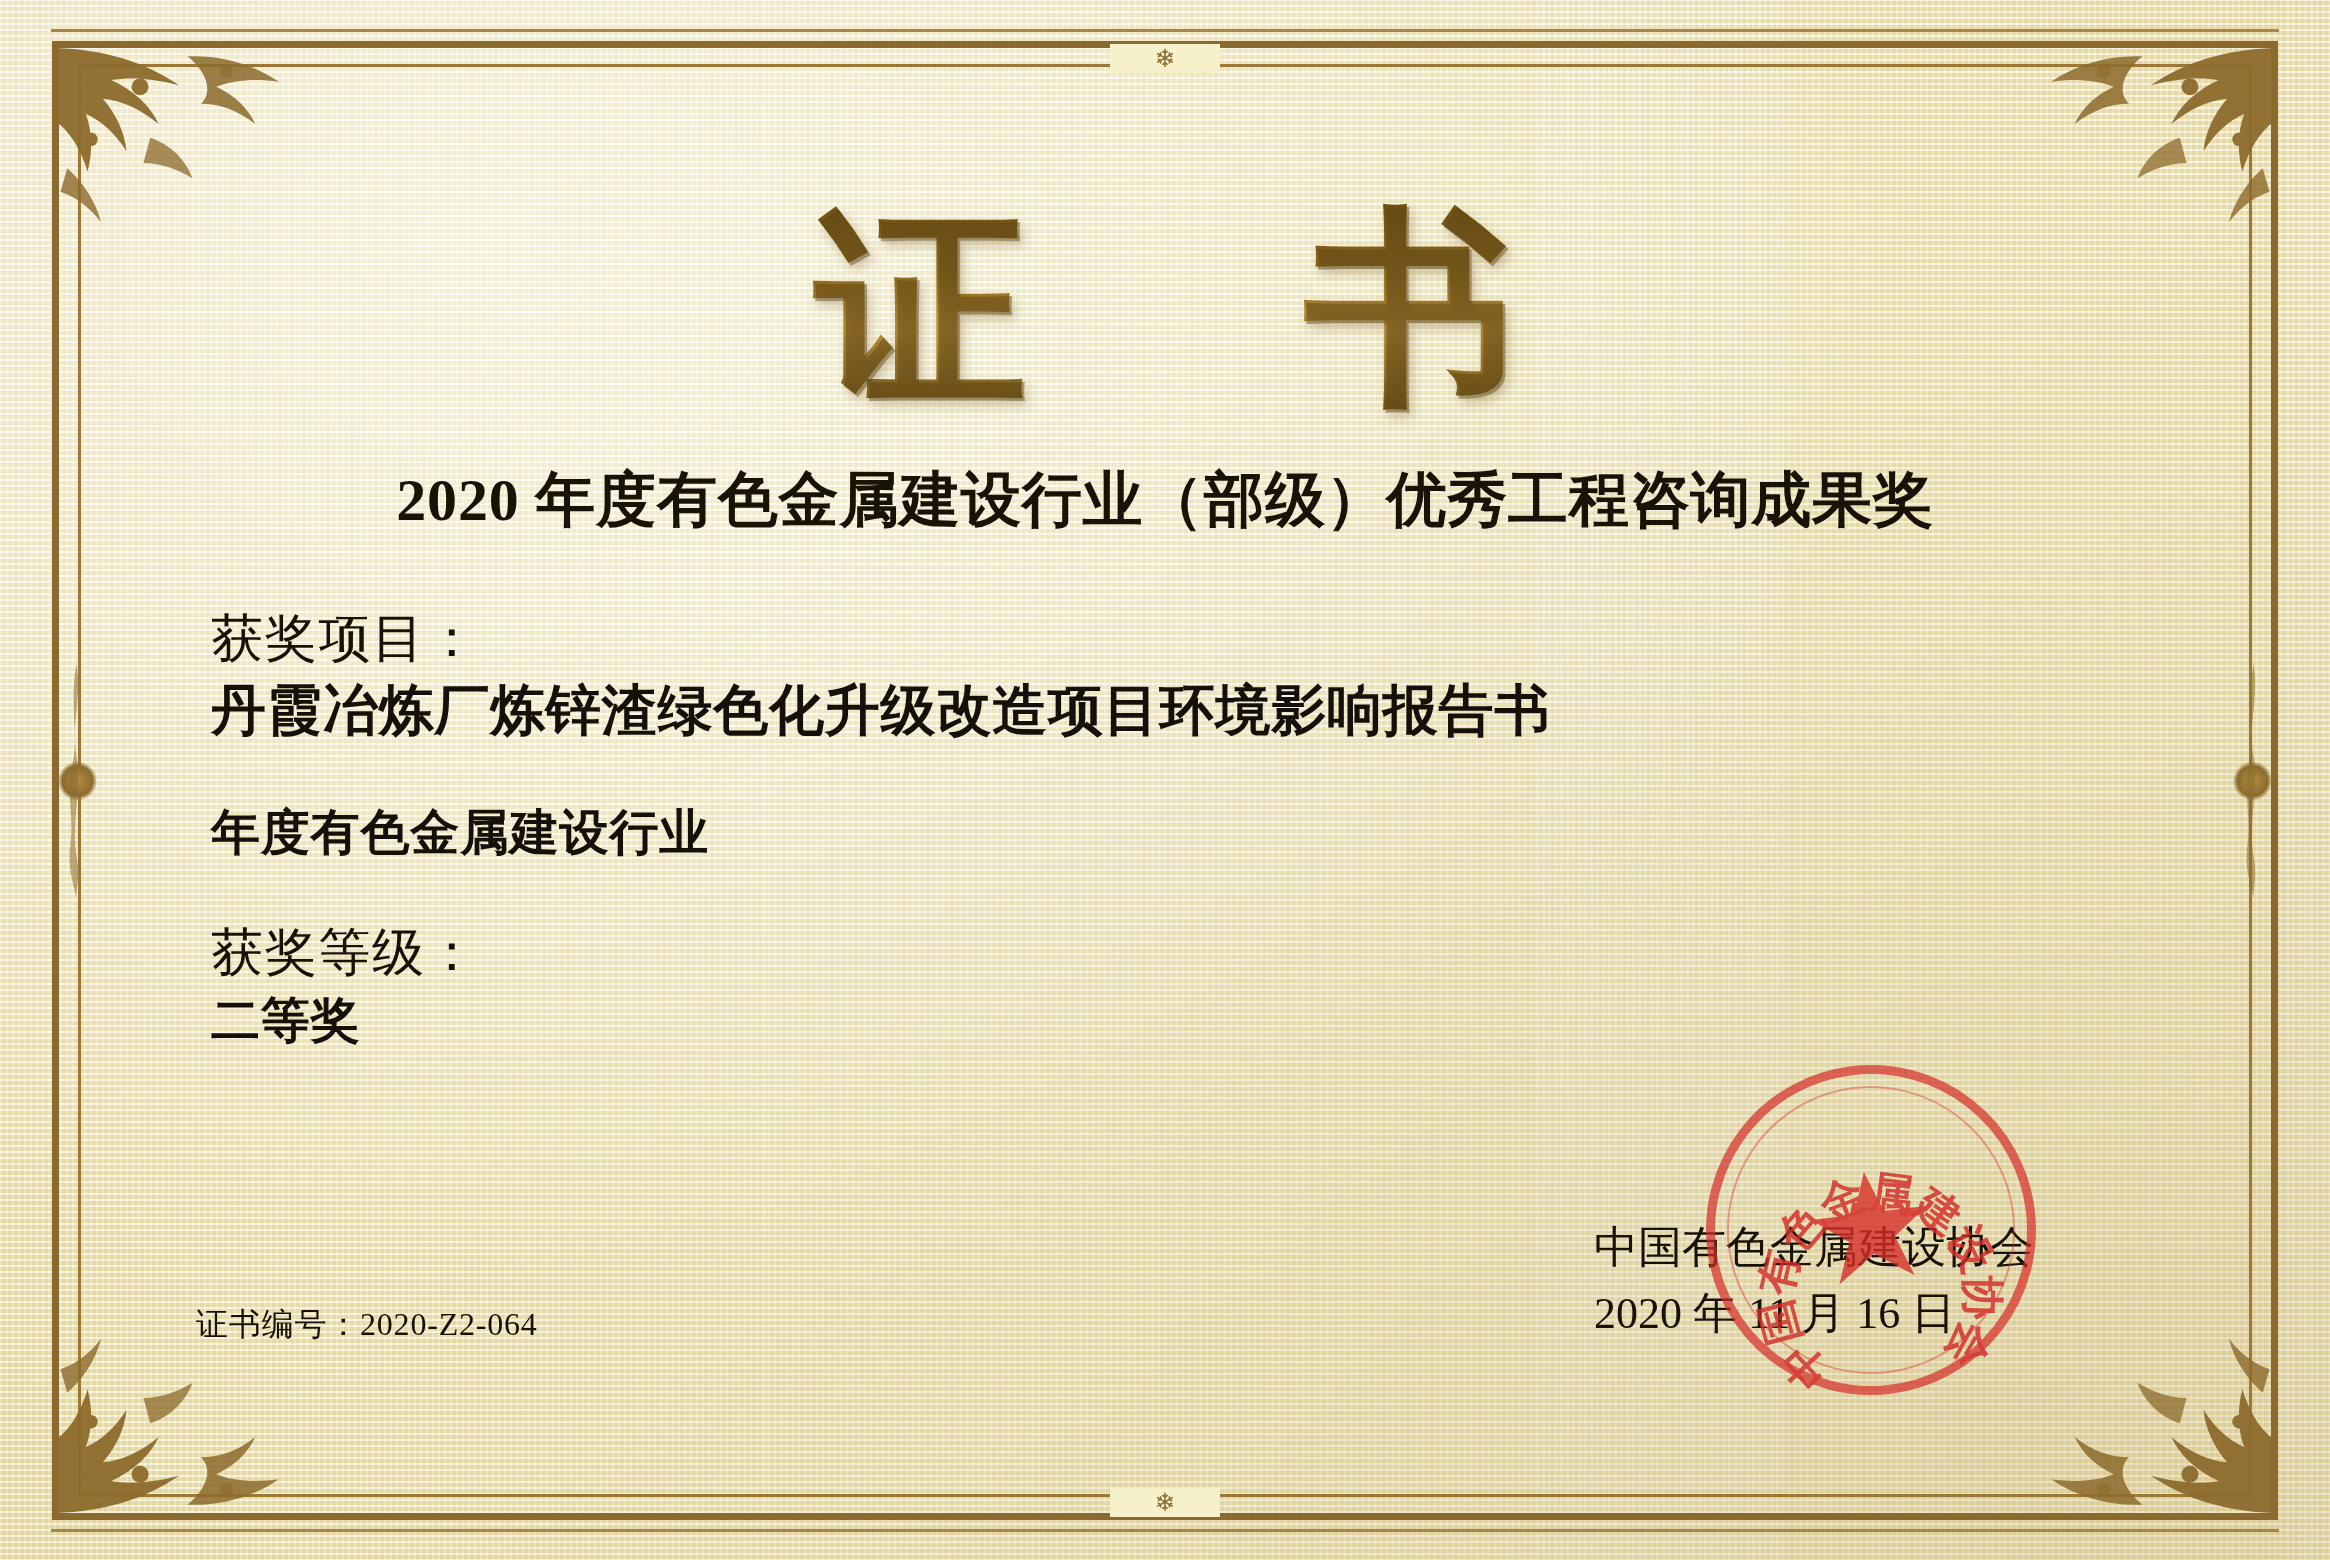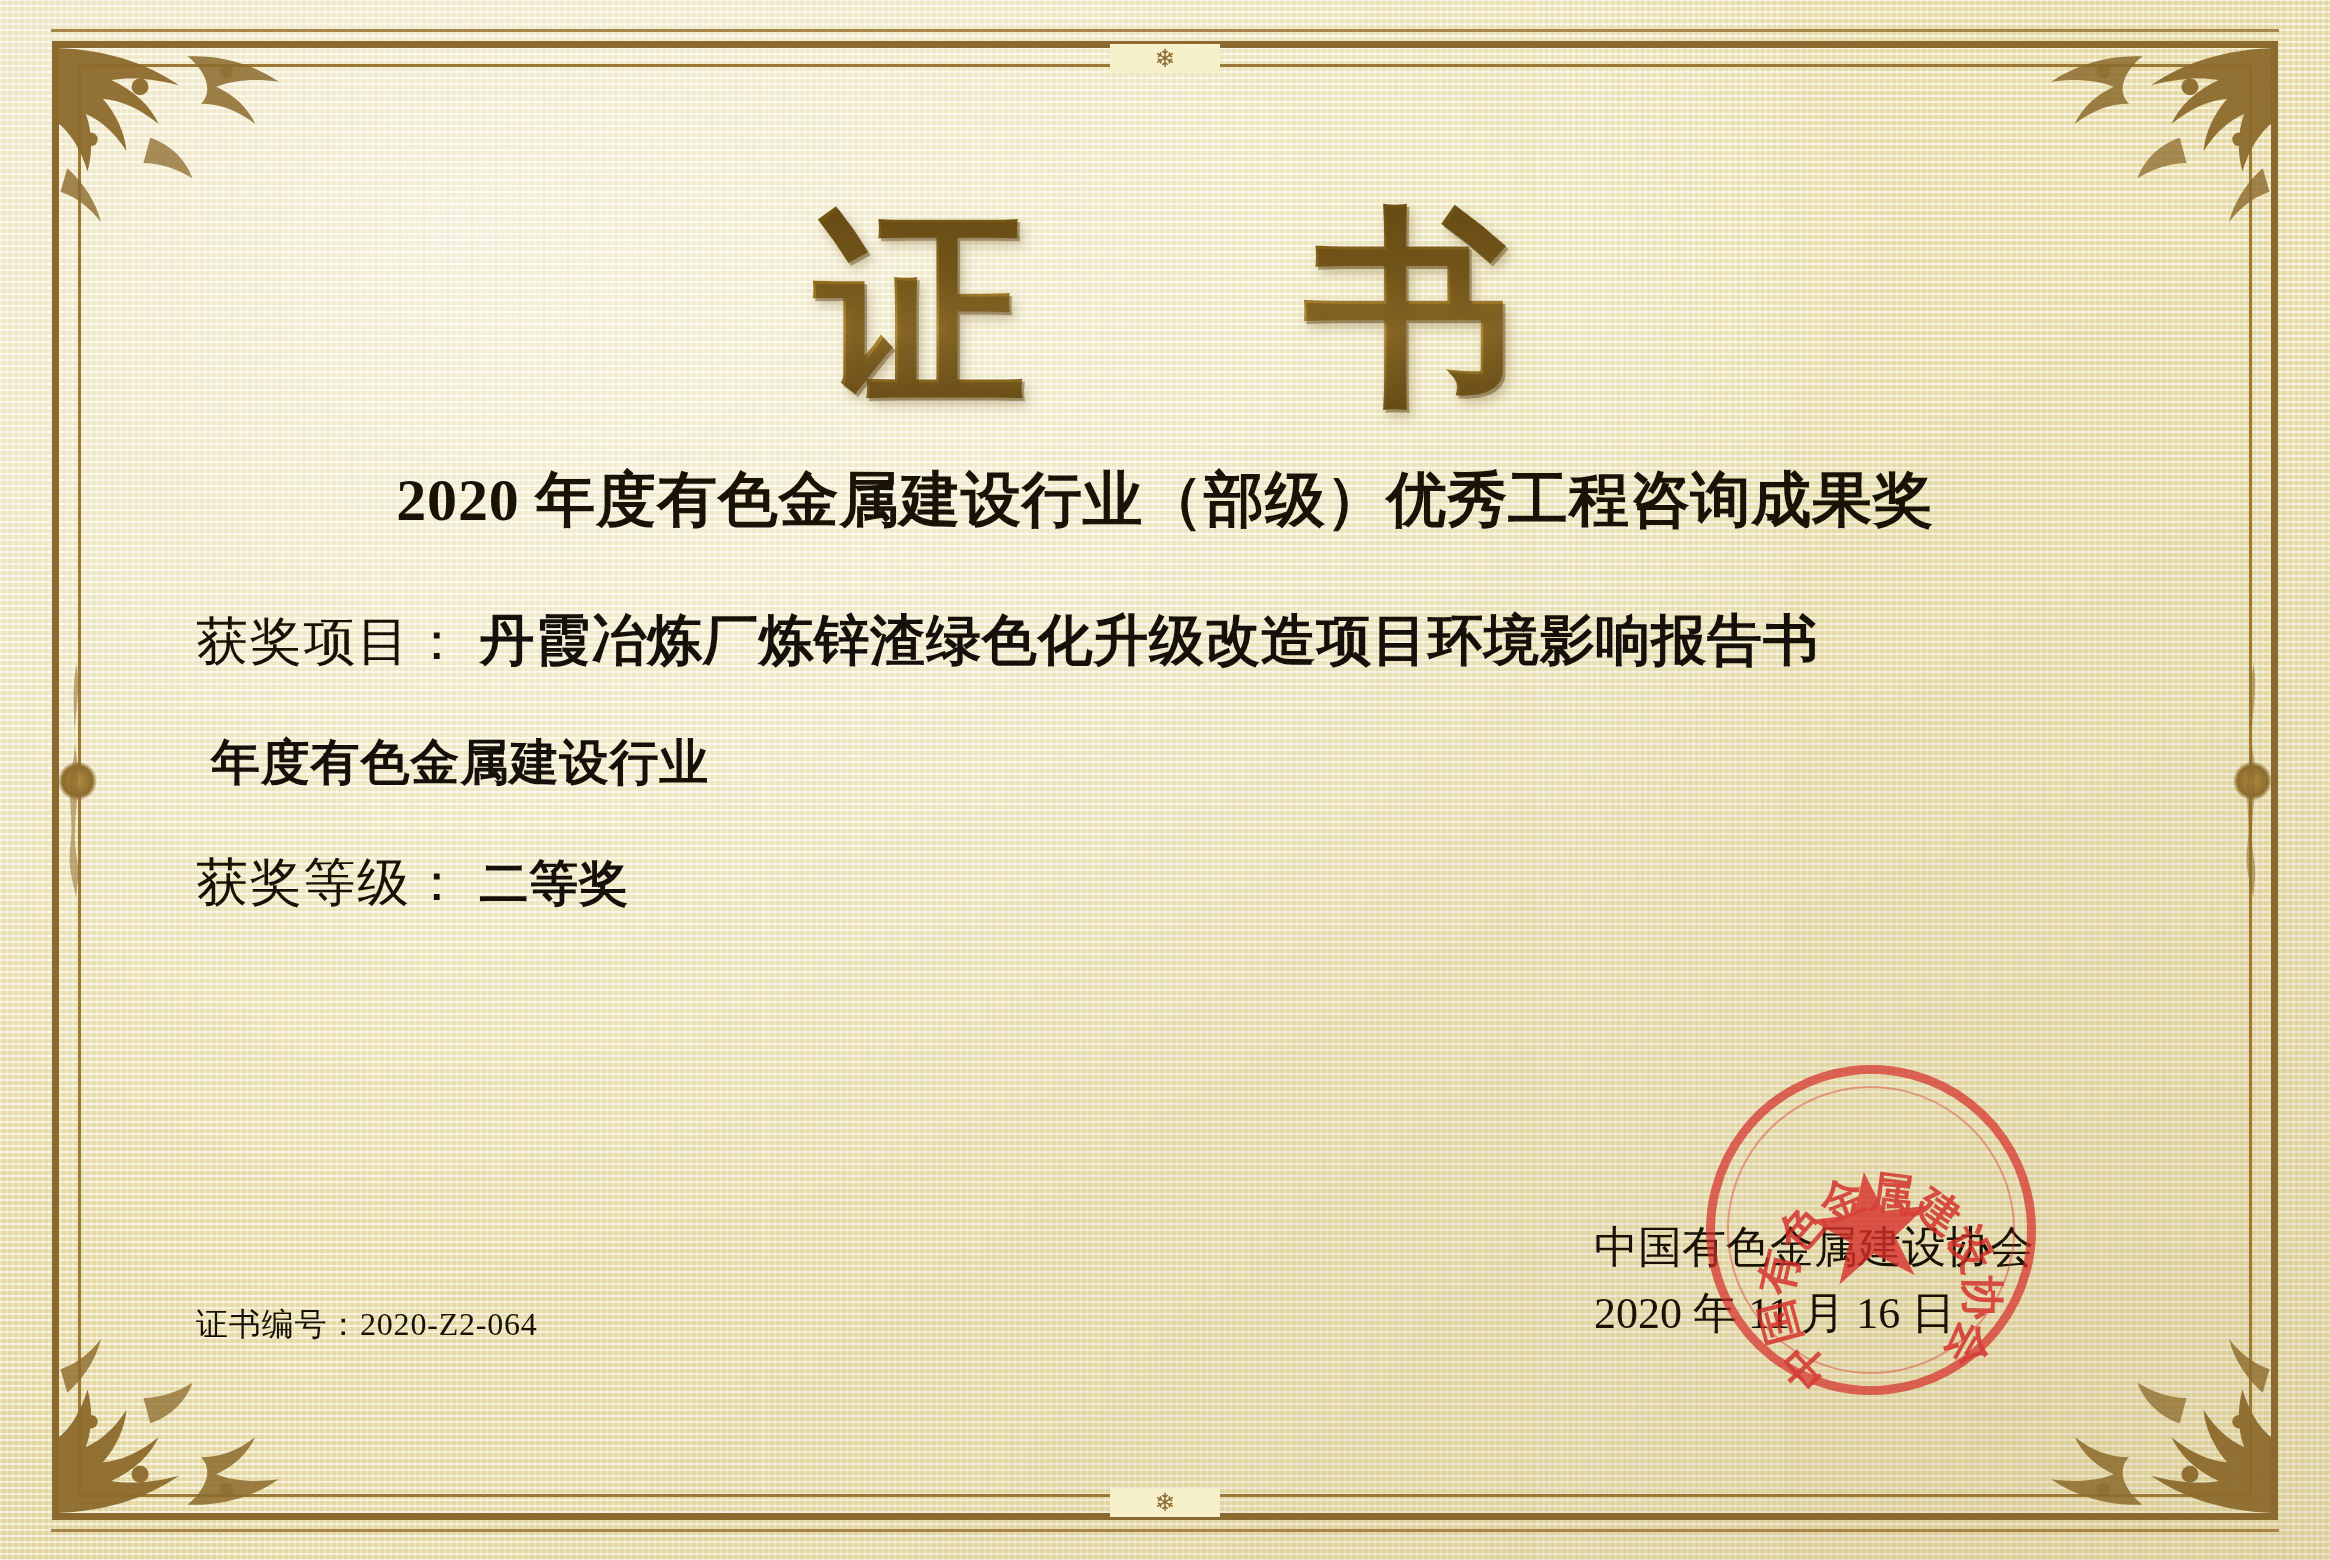--- a/index.html
+++ b/index.html
@@ -142,20 +142,21 @@
   }
   .fields {
     margin-top: 63px;
     padding-left: 69px;
   }
   .field-row {
     display: flex;
     align-items: baseline;
     margin-bottom: 52px;
     white-space: nowrap;
+    flex-direction: column;
   }
   .field-label {
     font-size: 52px;
     color: #171106;
     letter-spacing: 1.7px;
   }
   .field-value {
     font-size: 49px;
     color: #15100a;
     font-weight: 700;

